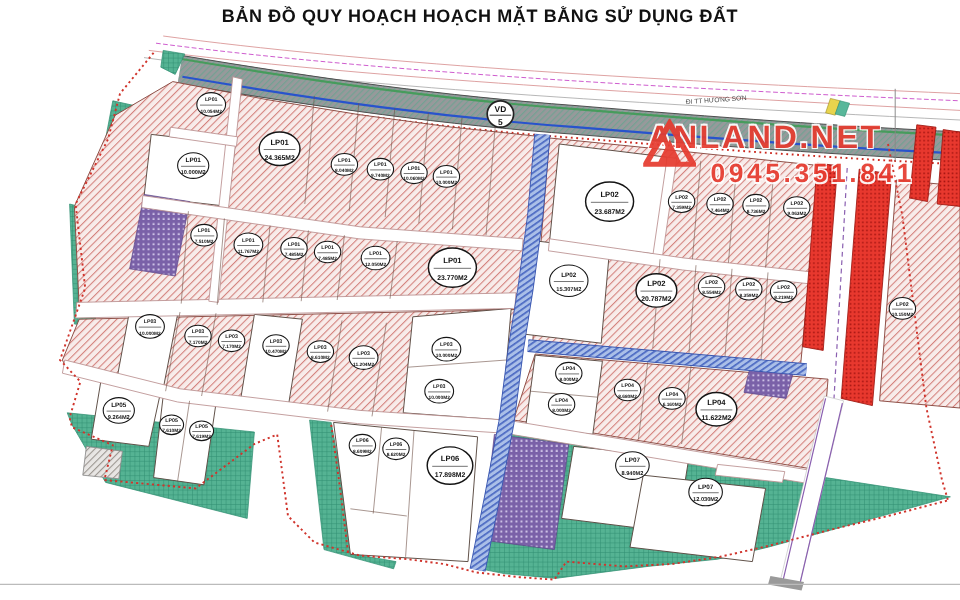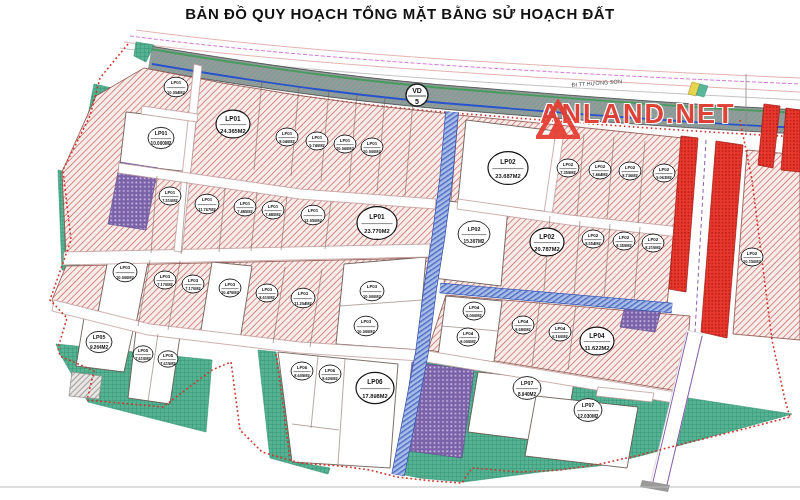--- a/index.html
+++ b/index.html
@@ -443,27 +443,28 @@
     <line x1="408" y1="96" x2="426" y2="96" stroke="#222" stroke-width="0.8"></line>
     <text x="417" y="93" class="svg-label" font-size="7" font-weight="bold" text-anchor="middle" fill="#111">VD</text>
     <text x="417" y="104" class="svg-label" font-size="7" font-weight="bold" text-anchor="middle" fill="#111">5</text>
   </g>
 
   <text x="597" y="85" class="svg-label" font-size="5.5" fill="#444" text-anchor="middle" transform="rotate(-4 597 85)">ĐI TT HƯƠNG SƠN</text>
 
   <line x1="0" y1="487" x2="800" y2="487" stroke="#bbb" stroke-width="1"></line>
 </svg>
 
-<div class="map-title">BẢN ĐỒ QUY HOẠCH TỔNG MẶT BẰNG SỬ HOẠCH ĐẤT</div>
+<div class="map-title">BẢN ĐỒ QUY HOẠCH HOẠCH MẶT BẰNG SỬ DỤNG ĐẤT</div>
 
 <div class="watermark">
   <div class="wm-row">
     <span>
       <svg width="44" height="40" viewBox="0 0 46 42">
         <path d="M23,4 L44,40 L2,40 Z" fill="none" stroke="#e63c30" stroke-width="5"></path>
         <path d="M23,18 L33,38 L13,38 Z" fill="#e63c30"></path>
       </svg>
     </span>
     <span class="wm-brand">ANLAND.NET</span>
   </div>
+  <div class="wm-phone">0945.351.841</div>
 </div>
 
 </div>
 
 </body></html>

